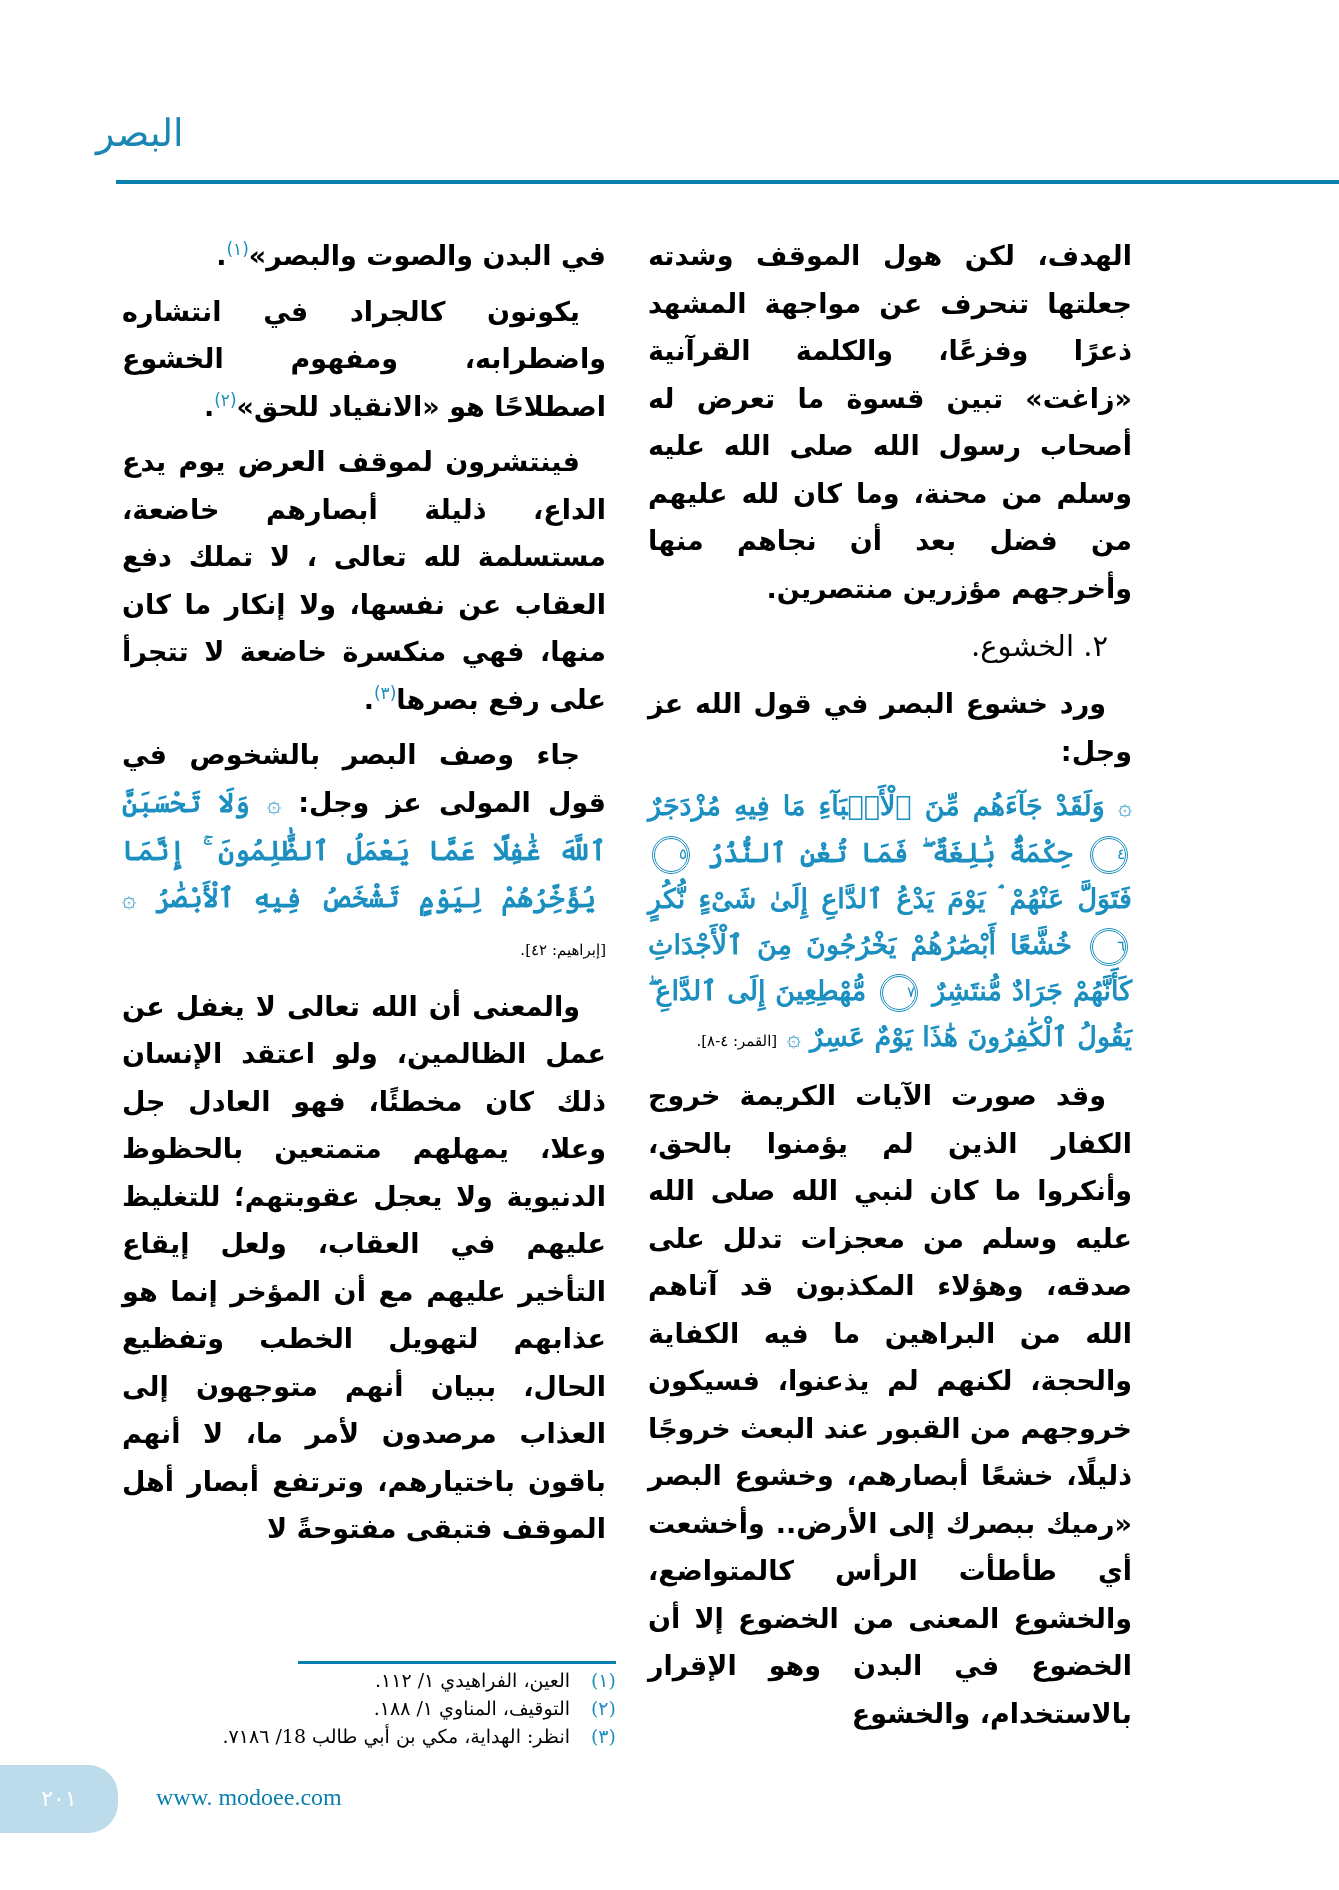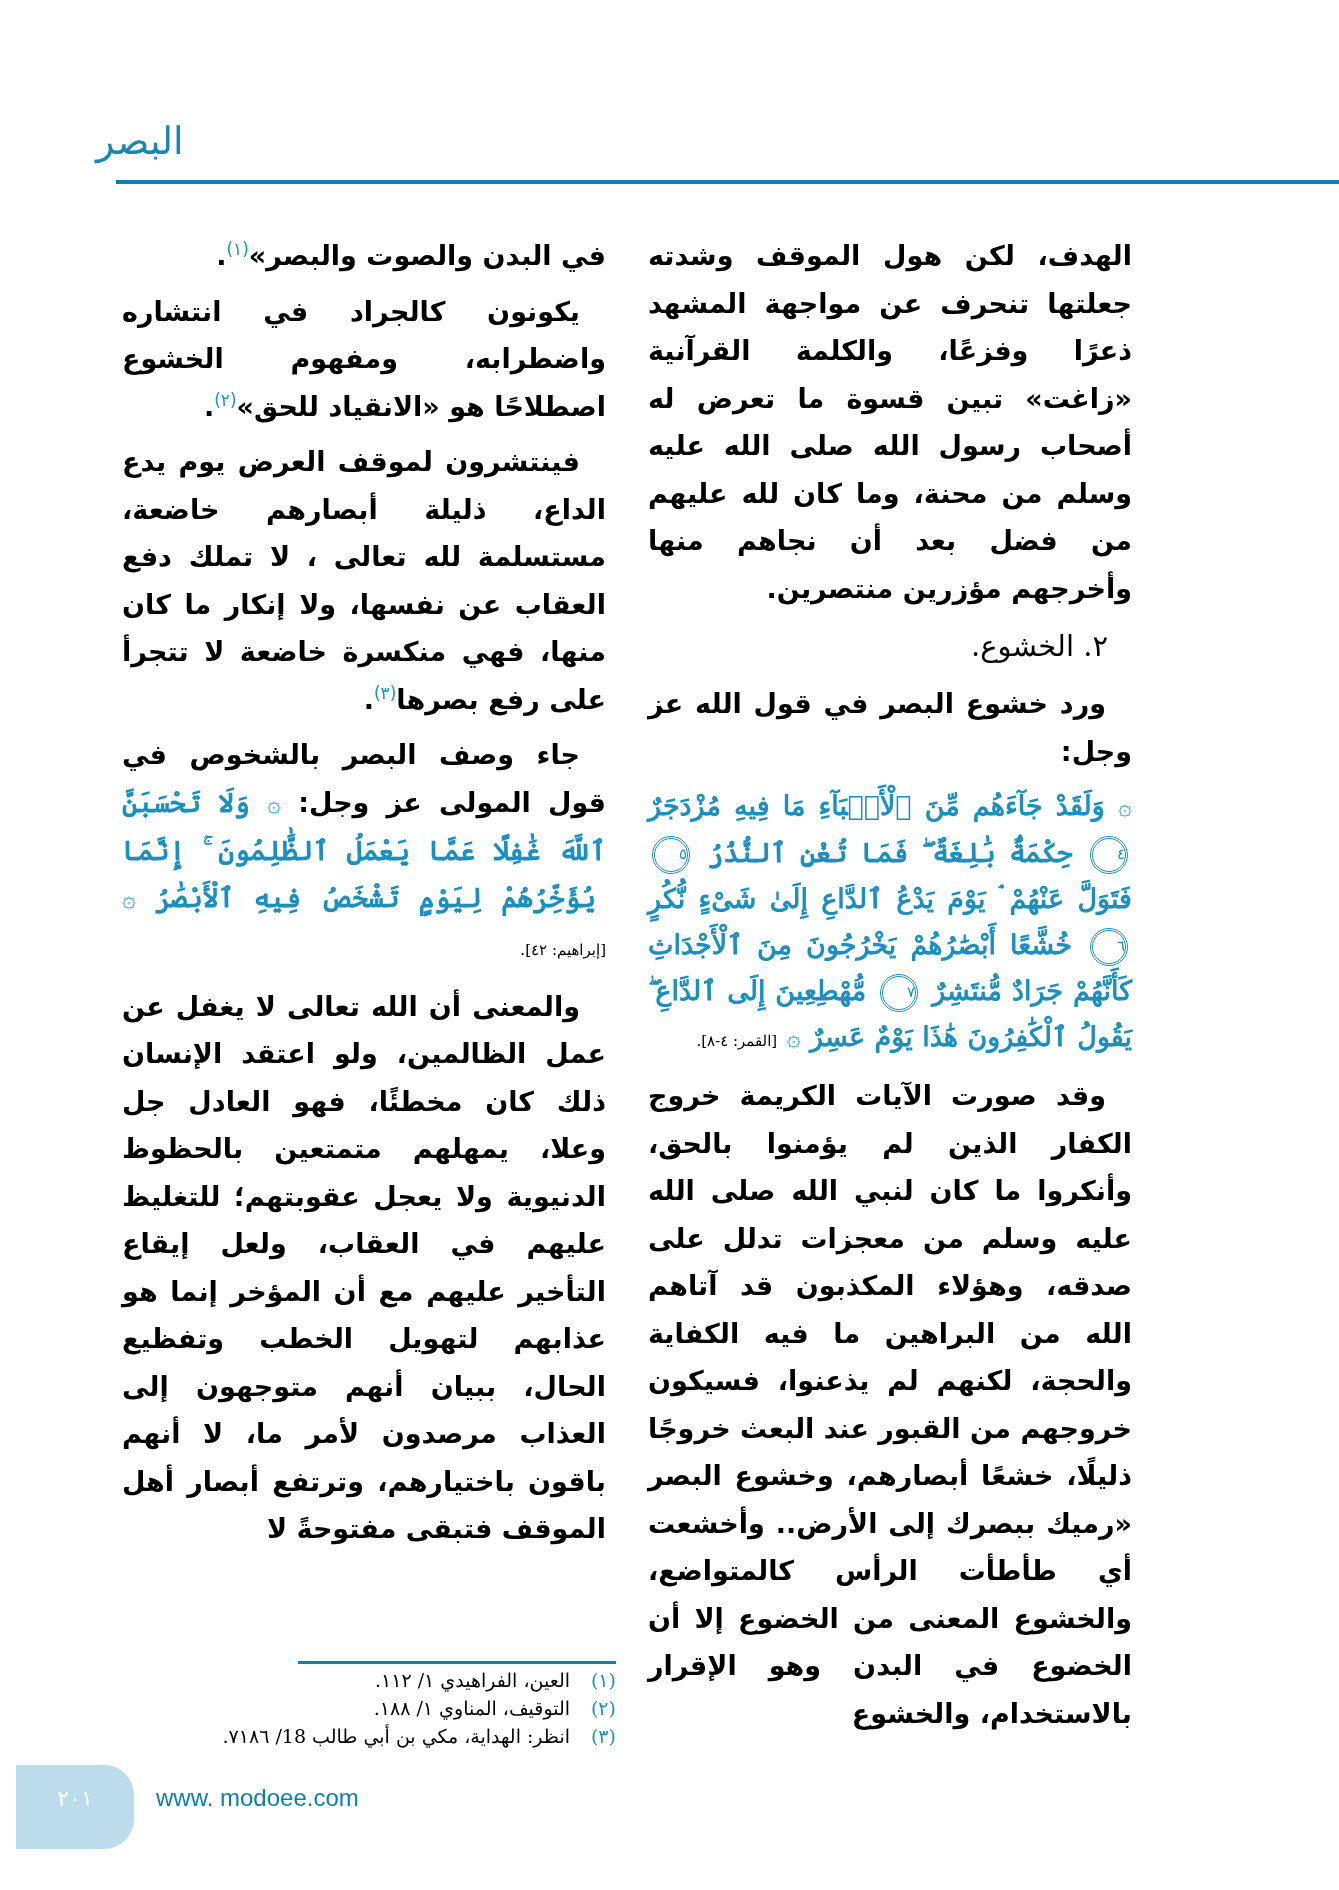--- a/index.html
+++ b/index.html
@@ -1,18 +1,18 @@
 <!DOCTYPE html>
 <html><head>
   <meta charset="utf-8">
   <style>
     html, body { margin: 0; padding: 0; background: #ffffff; }
     body { width: 1339px; height: 1890px; position: relative; overflow: hidden;
            font-family: "DejaVu Sans", sans-serif; color: #000; }
-    .header-title { position: absolute; left: 96px; top: 122px; font-family: "DejaVu Serif", serif;
+    .header-title { position: absolute; left: 96px; top: 114px; font-family: "DejaVu Serif", serif;
                     font-size: 38px; color: #1a86b4; direction: rtl; line-height: 1; }
     .header-rule { position: absolute; left: 116px; top: 180px; width: 1223px; height: 4px; background: #0b7fb0; }
 
     .col { position: absolute; top: 224px; width: 500px; direction: rtl; text-align: justify;
            text-align-last: right; font-size: 27px; line-height: 47.5px; font-weight: bold; }
     .col-right { left: 640px; }
     .col-left { left: 114px; }
     .col p { margin: 8px; }
     .indent { text-indent: 26px; }
     .section-heading { font-weight: normal; font-family: "DejaVu Serif", serif; font-size: 29px;
@@ -25,25 +25,25 @@
     .ayah-num { display: inline-block; width: 32px; height: 32px; border: 3px double #1b8fc0; border-radius: 50%;
                 color: #1b8fc0; font-size: 15px; line-height: 30px; text-align: center; vertical-align: middle;
                 font-weight: normal; text-indent: 0; margin: 0 4px; }
 
     .fn-rule { position: absolute; left: 298px; top: 1661px; width: 318px; height: 3px; background: #0b7fb0; }
     .footnotes { position: absolute; left: 114px; top: 1666px; width: 502px; direction: rtl;
                  font-family: "DejaVu Serif", serif; font-size: 19px; line-height: 28px; }
     .fn-item { display: flex; gap: 12px; }
     .fn-num { color: #1b8fc0; min-width: 34px; }
 
-    .page-badge { position: absolute; left: 0; top: 1765px; width: 118px; height: 84px; background: #bcdcec;
+    .page-badge { position: absolute; left: 0; top: 1765px; width: 118px; height: 68px; background: #bcdcec;
                   border-radius: 0 30px 30px 0; color: #ffffff; font-size: 22px; text-align: center; line-height: 68px;
-                  font-family: "DejaVu Sans", sans-serif; margin-left: 16px; }
+                  font-family: "DejaVu Sans", sans-serif; }
     .site-url { position: absolute; left: 156px; top: 1784px; color: #0b7fb0; font-size: 24px;
-                font-family: Liberation Sans, sans-serif; }
+                font-family: Liberation Serif, serif; }
   </style>
 </head>
 <body>
 
 <div class="header-title">البصر</div>
 <div class="header-rule"></div>
 
 <div class="col col-right">
   <p>الهدف، لكن هول الموقف وشدته جعلتها تنحرف عن مواجهة المشهد ذعرًا وفزعًا، والكلمة القرآنية «زاغت» تبين قسوة ما تعرض له أصحاب رسول الله صلى الله عليه وسلم من محنة، وما كان لله عليهم من فضل بعد أن نجاهم منها وأخرجهم مؤزرين منتصرين.</p>
   <p class="section-heading">٢. الخشوع.</p>

